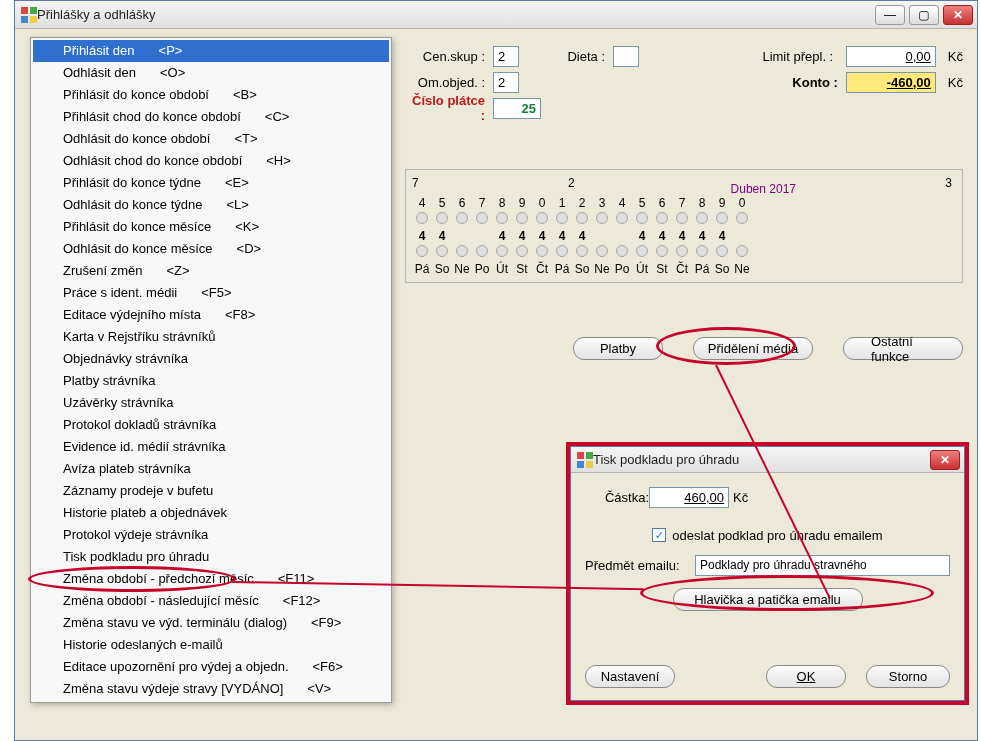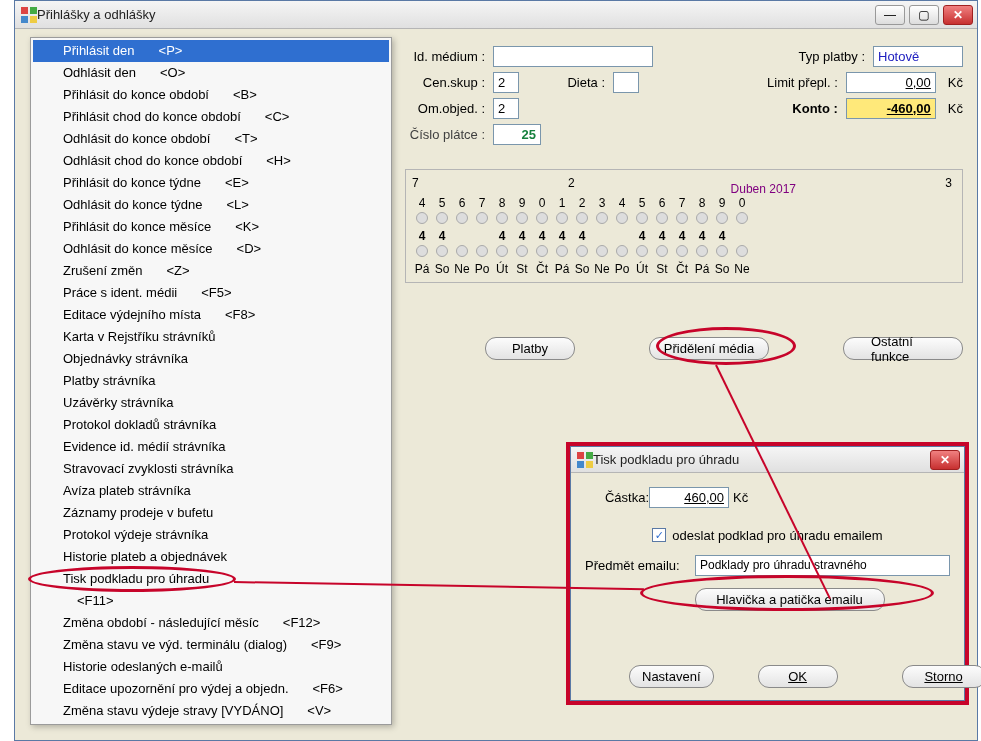--- a/index.html
+++ b/index.html
@@ -77,21 +77,21 @@
 
   
   .fields { position: absolute; right: 14px; top: 14px; left: 390px; }
   .row { display: flex; align-items: center; height: 26px; gap: 8px; }
   .lbl { font-size: 13px; text-align: right; }
   .input {
     background: #fff; border: 1px solid #7a96ac; height: 21px;
     padding: 0 4px; font-size: 13px; display: inline-flex; align-items: center;
   }
   .input.right { justify-content: flex-end; text-decoration: underline; }
-  .blue-lbl { color: #404040; font-weight: normal; }
+  .blue-lbl { color: #b91c1c; font-weight: bold; }
   .blue-val { color: #15803d; font-weight: bold; }
   .kc { font-size: 13px; margin-left: 4px; }
   .yellow { background: #ffe97a; }
 
   
   .cal {
     position: absolute;
     left: 390px; top: 140px; right: 14px;
     border: 1px solid #b5b5b5;
     background: #ece9d8;
@@ -102,21 +102,20 @@
   .cal .month1 { color: #800080; position: absolute; right: 160px; top: 6px; }
   .cal-row { display: flex; margin-top: 2px; }
 
   
   .btn {
     display: inline-flex; align-items: center; justify-content: center;
     height: 23px; padding: 0 12px;
     background: linear-gradient(#fcfcfc,#e3e3e3);
     border: 1px solid #8a8a8a; border-radius: 11px;
     font-size: 13px;
-    margin-left: 44px;
   }
   .btnrow { position: absolute; left: 390px; top: 308px; right: 14px; display: flex; gap: 30px; }
 
   
   .dialog {
     position: absolute;
     left: 570px; top: 446px;
     width: 395px; height: 255px;
     background: #ece9d8;
     border: 1px solid #5a79a5;
@@ -155,34 +154,27 @@
       <div class="winbtn">—</div>
       <div class="winbtn">▢</div>
       <div class="winbtn close">✕</div>
     </div>
   </div>
 
   <div class="body">
 
     <div class="fields">
       <div class="row">
-        <span class="lbl" style="width:80px;">Id. médium :</span>
-        <span class="input" style="width:160px;"></span>
-        <span style="flex:1"></span>
-        <span class="lbl" style="width:80px;">Typ platby :</span>
-        <span class="input" style="width:90px;color:#2020c0;">Hotově</span>
-      </div>
-      <div class="row">
         <span class="lbl" style="width:80px;">Cen.skup :</span>
         <span class="input" style="width:26px;">2</span>
         <span style="width:30px;"></span>
         <span class="lbl" style="width:40px;">Dieta :</span>
         <span class="input" style="width:26px;"></span>
         <span style="flex:1"></span>
-        <span class="lbl" style="width:80px;">Limit přepl. :</span>
+        <span class="lbl" style="width:80px;text-align:center;">Limit přepl. :</span>
         <span class="input right" style="width:90px;">0,00</span>
         <span class="kc">Kč</span>
       </div>
       <div class="row">
         <span class="lbl" style="width:80px;">Om.objed. :</span>
         <span class="input" style="width:26px;">2</span>
         <span style="flex:1"></span>
         <span class="lbl" style="width:80px;font-weight:bold;">Konto :</span>
         <span class="input right yellow" style="width:90px;font-weight:bold;">-460,00</span>
         <span class="kc">Kč</span>
@@ -369,38 +361,36 @@
         <div class="menu-item">
           <span>Uzávěrky strávníka</span>
         </div>
         <div class="menu-item">
           <span>Protokol dokladů strávníka</span>
         </div>
         <div class="menu-item">
           <span>Evidence id. médií strávníka</span>
         </div>
         <div class="menu-item">
-          <span>Stravovací zvyklosti strávníka</span>
-        </div>
-        <div class="menu-item">
           <span>Avíza plateb strávníka</span>
         </div>
         <div class="menu-item">
           <span>Záznamy prodeje v bufetu</span>
         </div>
         <div class="menu-item">
+          <span>Historie plateb a objednávek</span>
+        </div>
+        <div class="menu-item">
           <span>Protokol výdeje strávníka</span>
         </div>
         <div class="menu-item">
-          <span>Historie plateb a objednávek</span>
-        </div>
-        <div class="menu-item">
           <span>Tisk podkladu pro úhradu</span>
         </div>
         <div class="menu-item">
+          <span>Změna období - předchozí měsíc</span>
           <span style="margin-left: 14px;">&lt;F11&gt;</span>
         </div>
         <div class="menu-item">
           <span>Změna období - následující měsíc</span>
           <span style="margin-left: 14px;">&lt;F12&gt;</span>
         </div>
         <div class="menu-item">
           <span>Změna stavu ve výd. terminálu (dialog)</span>
           <span style="margin-left: 14px;">&lt;F9&gt;</span>
         </div>
@@ -448,21 +438,21 @@
       <span class="lbl" style="width:110px;text-align:left;">Předmět emailu:</span>
       <span class="input" style="flex:1;font-size:12px;">Podklady pro úhradu stravného</span>
     </div>
     <div class="fldrow" style="justify-content:center;margin-top:10px;">
       <span class="btn" style="width:190px;">Hlavička a patička emailu</span>
     </div>
     <div class="btnrow2">
       <span class="btn" style="width:90px;">Nastavení</span>
       <div class="right">
         <span class="btn" style="width:80px;text-decoration:underline;">OK</span>
-        <span class="btn" style="width:84px;text-decoration:underline;">Storno</span>
+        <span class="btn" style="width:84px;">Storno</span>
       </div>
     </div>
   </div>
 </div>
 
 <div class="annot" style="left:656px; top:327px; width:140px; height:38px;"></div>
 <div class="annot" style="left:28px; top:566px; width:208px; height:26px;"></div>
 <div class="annot" style="left:640px; top:575px; width:294px; height:36px;"></div>
 <div class="annot-line" style="left:234px; top:581px; width:410px; transform:rotate(1deg);"></div>
 <div class="annot-line" style="left:716px; top:364px; width:260px; transform:rotate(64deg);"></div>

